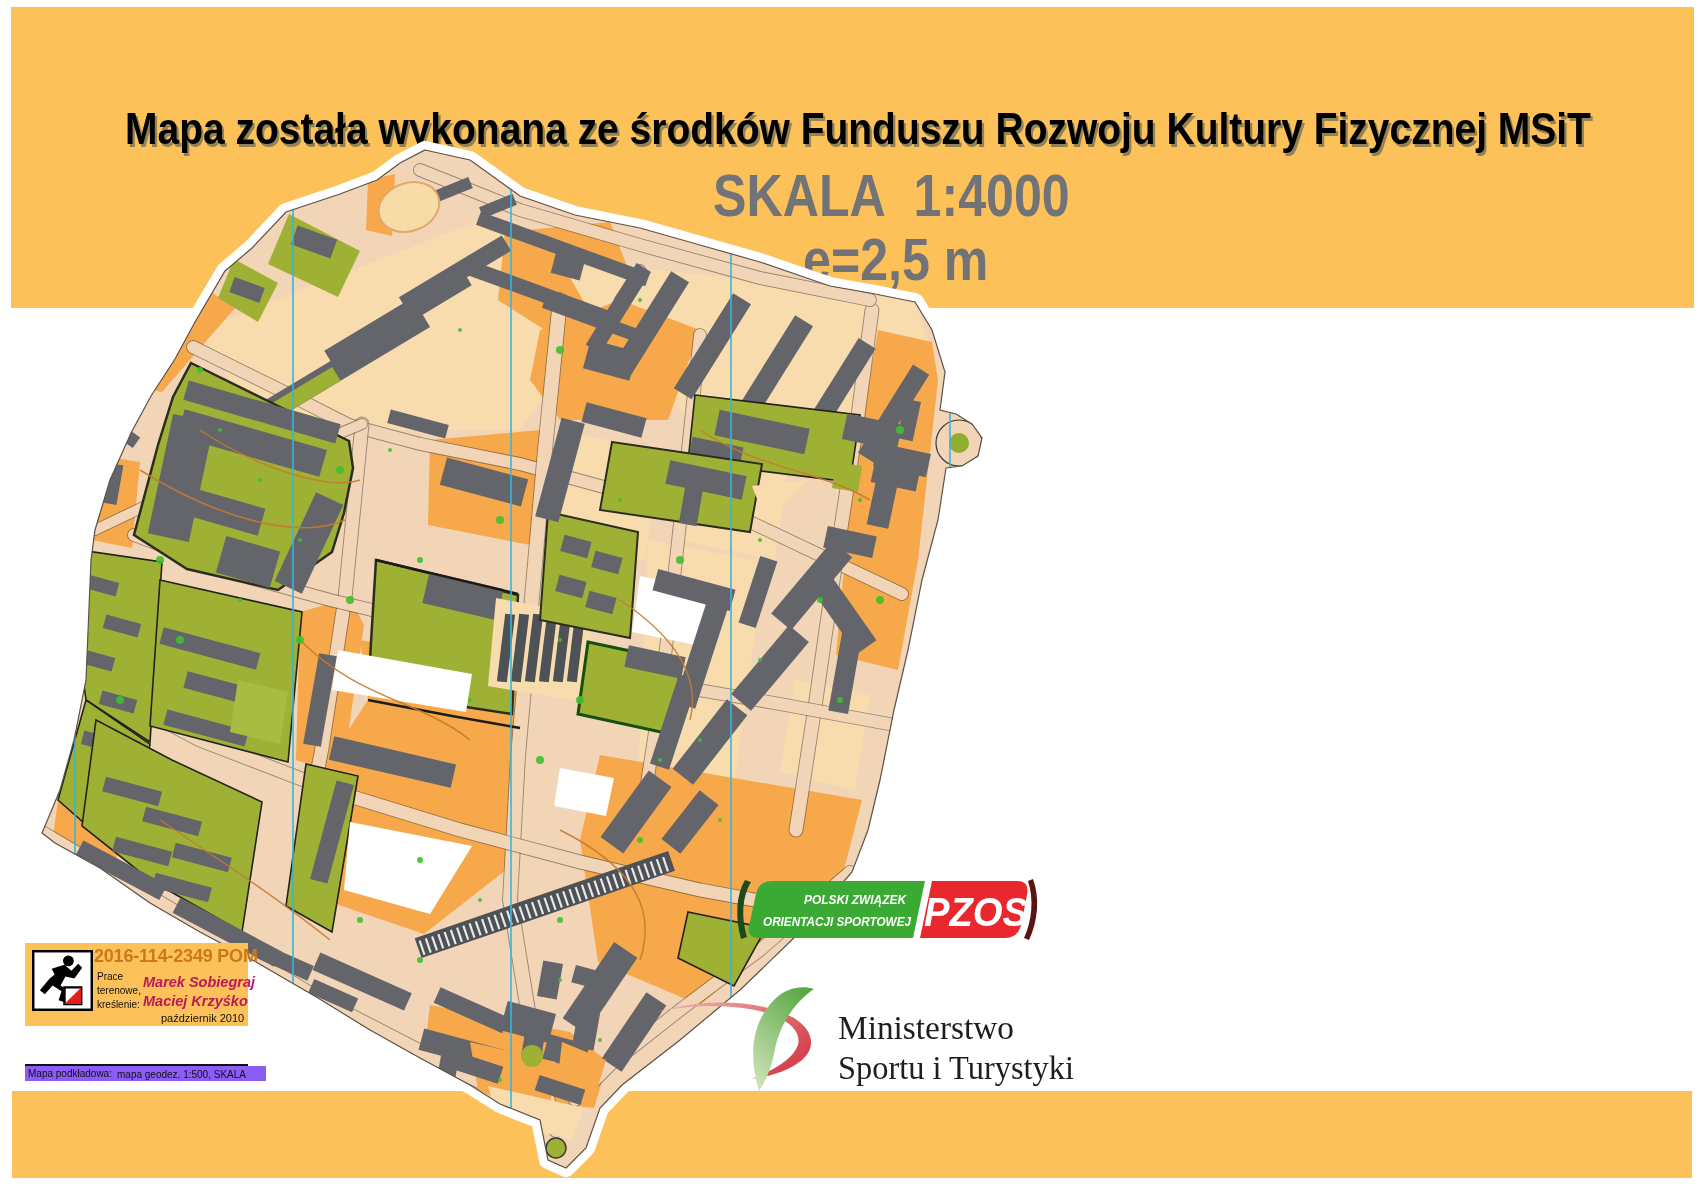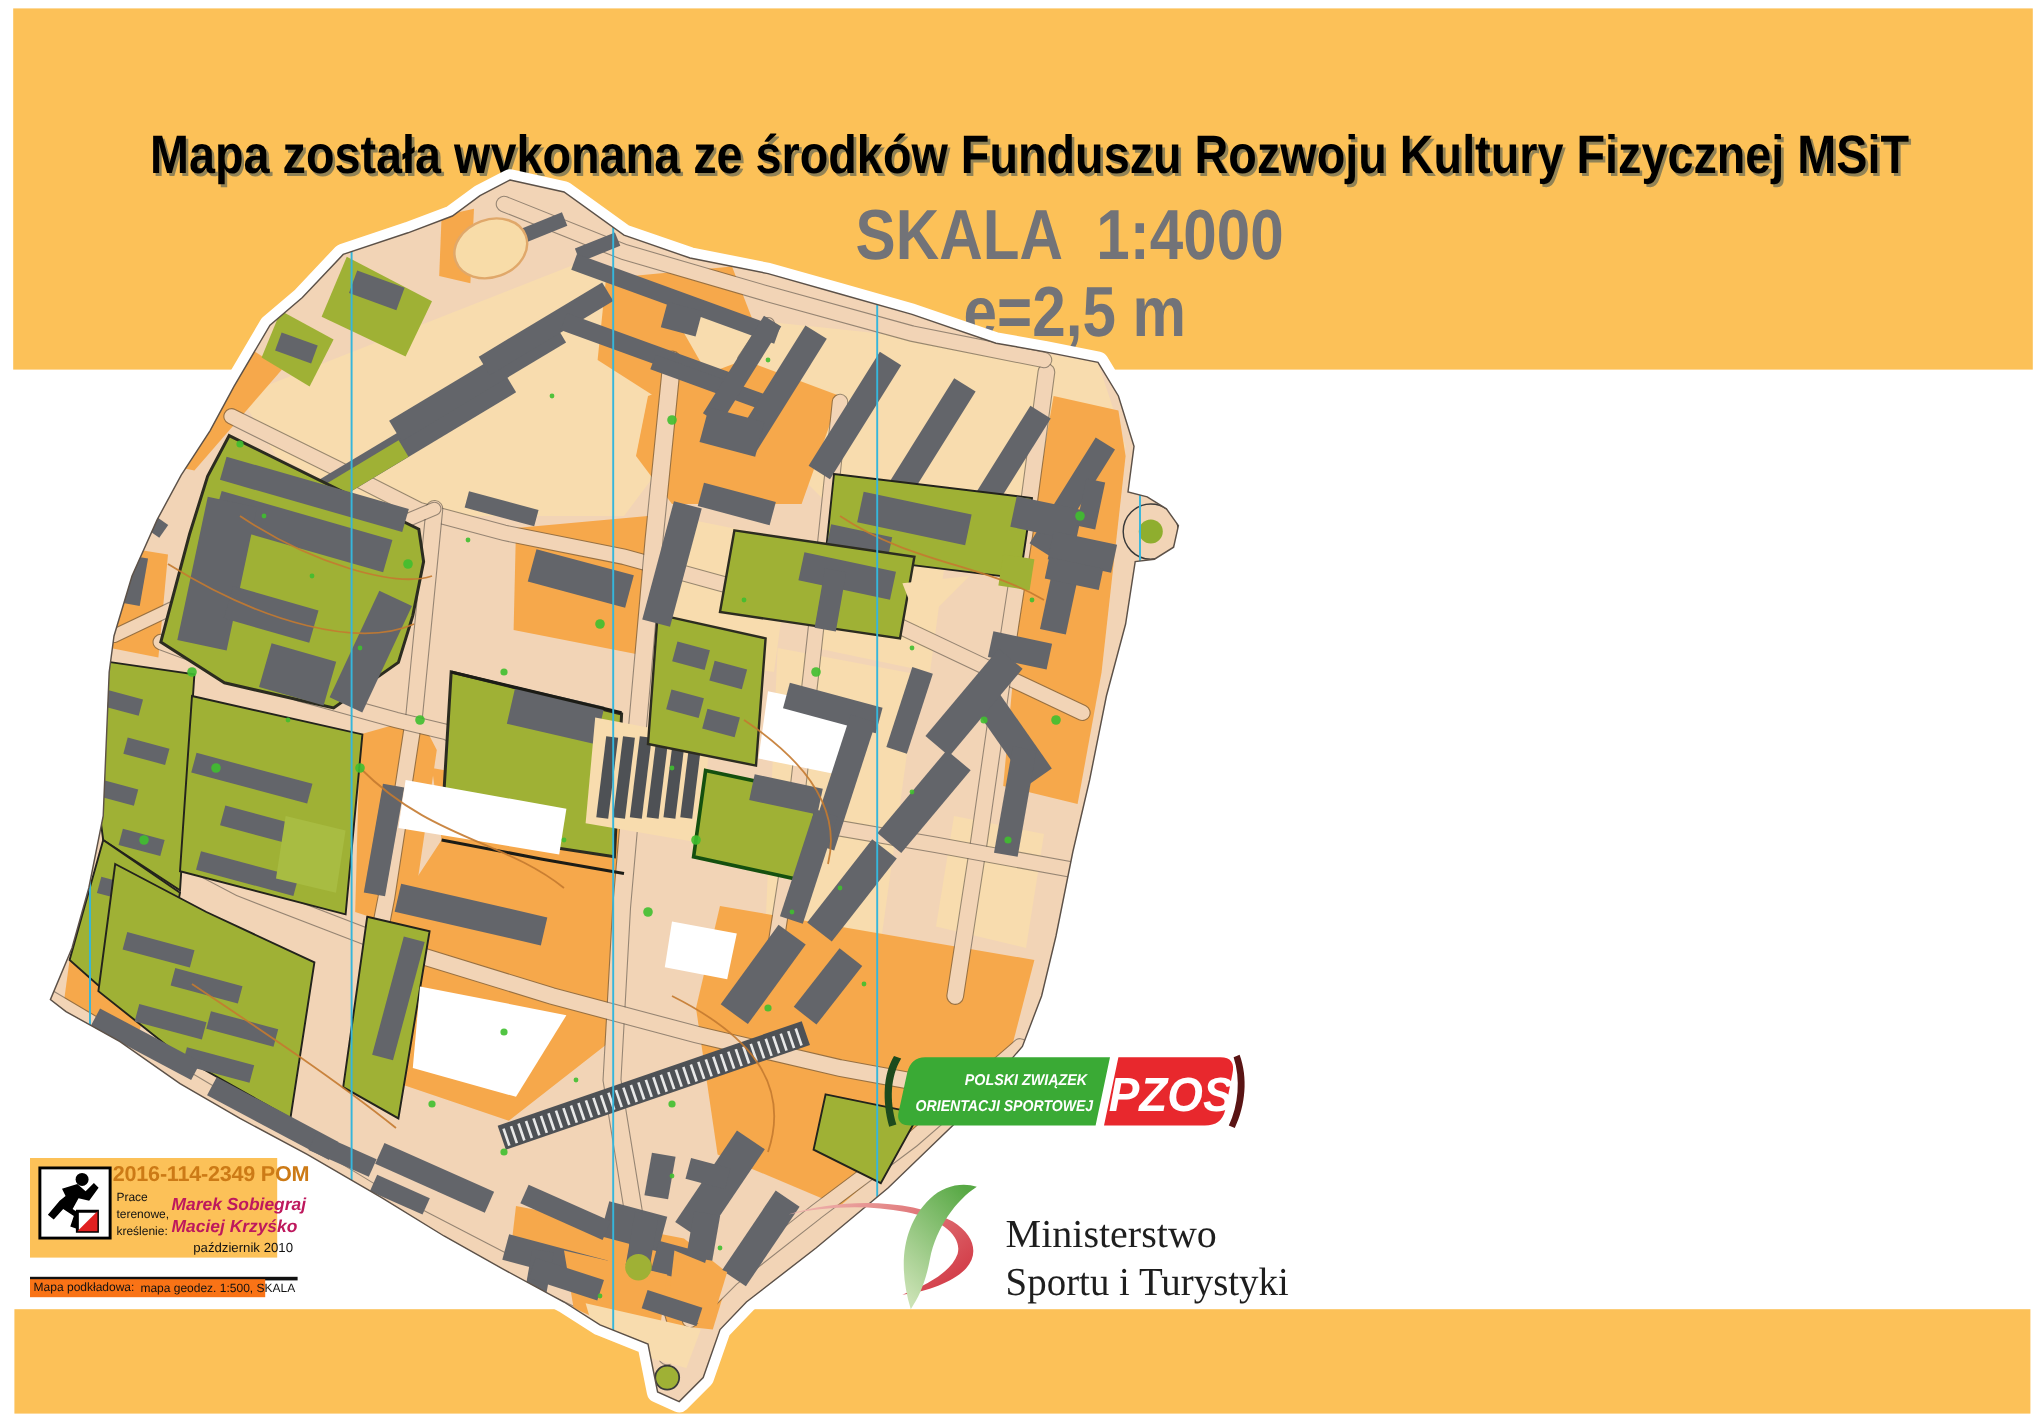--- a/index.html
+++ b/index.html
@@ -297,38 +297,38 @@
 
  <path d="M7,27 C52,13 110,14 144,33 C162,44 166,60 155,72 C145,83 124,91 102,94 C126,84 143,74 148,60 C152,45 135,31 105,25 C70,18 34,21 7,27 Z" fill="url(#mredg)"></path>
 
  <path d="M109,106 C98,70 102,36 125,14 C136,3 152,0 164,4 C147,15 130,38 125,64 C121,85 116,95 109,106 Z" fill="url(#mgreng)"></path>
 
  <text x="188" y="54" font-family="Liberation Serif, serif" font-size="33" fill="#1e1e1e" textLength="176" lengthAdjust="spacingAndGlyphs">Ministerstwo</text>
 
  <text x="188" y="94" font-family="Liberation Serif, serif" font-size="33" fill="#1e1e1e" textLength="236" lengthAdjust="spacingAndGlyphs">Sportu i Turystyki</text>
 </svg>
 
-<div style="position:absolute;left:25px;top:965px;width:206px;height:83px;background:#fcc158">
+<div style="position:absolute;left:25px;top:943px;width:223px;height:83px;background:#fcc158">
 
  <svg width="61" height="61" viewBox="0 0 62 62" style="position:absolute;left:7px;top:7px">
   <rect x="1" y="1" width="60" height="60" fill="#fff" stroke="#000" stroke-width="3"></rect>
   <g fill="#000">
    <circle cx="37" cy="11" r="5.5"></circle>
    <path d="M20,19 L33,15 L40,21 L47,14 L51,18 L43,29 L34,27 L29,36 L38,42 L33,53 L27,51 L30,42 L21,36 L13,45 L8,41 L18,29 L23,25 Z"></path>
   </g>
   <path d="M33,38 h17 v17 h-17 Z" fill="#fff" stroke="#000" stroke-width="2.5"></path>
   <path d="M50,38 v17 h-17 Z" fill="#e02020"></path>
  </svg>
 
  <div style="position:absolute;left:69px;top:3px;font:bold 18px 'Liberation Sans',sans-serif;letter-spacing:-0.2px;color:#cc7a16;white-space:nowrap">2016-114-2349 POM</div>
 
  <div style="position:absolute;left:72px;top:27px;font:10px/14px 'Liberation Sans',sans-serif;color:#111">Prace<br>terenowe,<br>kreślenie:</div>
 
  <div style="position:absolute;left:118px;top:30px;font:bold italic 14.5px/19px 'Liberation Sans',sans-serif;color:#be185d;white-space:nowrap">Marek Sobiegraj<br>Maciej Krzyśko</div>
 
  <div style="position:absolute;left:136px;top:69px;font:11px 'Liberation Sans',sans-serif;color:#111;white-space:nowrap">październik 2010</div>
 </div>
 <div style="position:absolute;left:25px;top:1064px;width:223px;height:2.5px;background:#111"></div>
-<div style="position:absolute;left:25px;top:1066px;width:196px;height:15px;background:#f97316">
+<div style="position:absolute;left:25px;top:1066px;width:241px;height:15px;background:#8b5cf6">
 
  <span style="position:absolute;left:3px;top:2px;font:10px 'Liberation Sans',sans-serif;color:#111;white-space:nowrap">Mapa podkładowa:</span>
  <span style="position:absolute;left:92px;top:3px;font:10px 'Liberation Sans',sans-serif;color:#111;white-space:nowrap">mapa geodez. 1:500, SKALA</span>
 </div>
 </div>
 </body></html>

